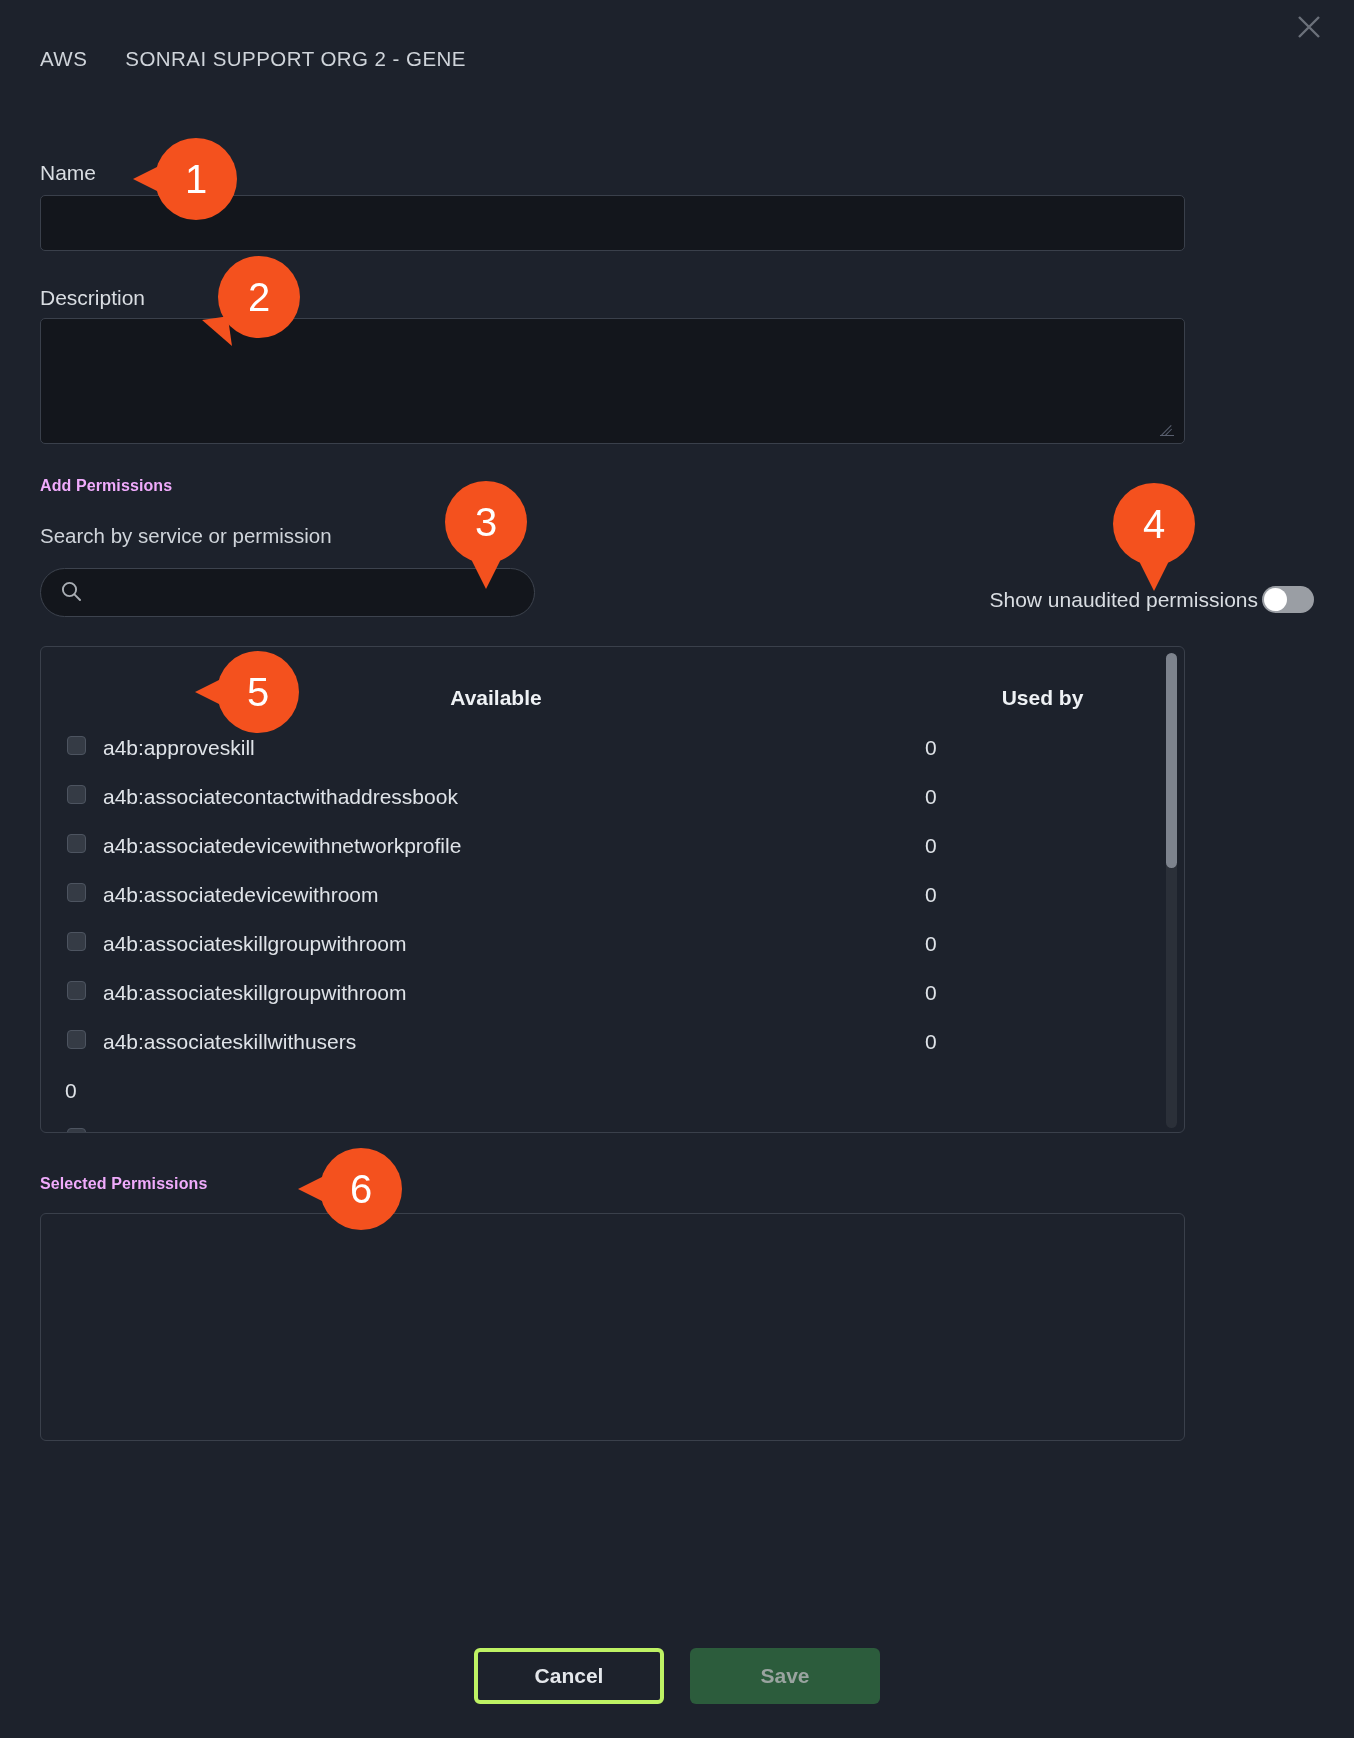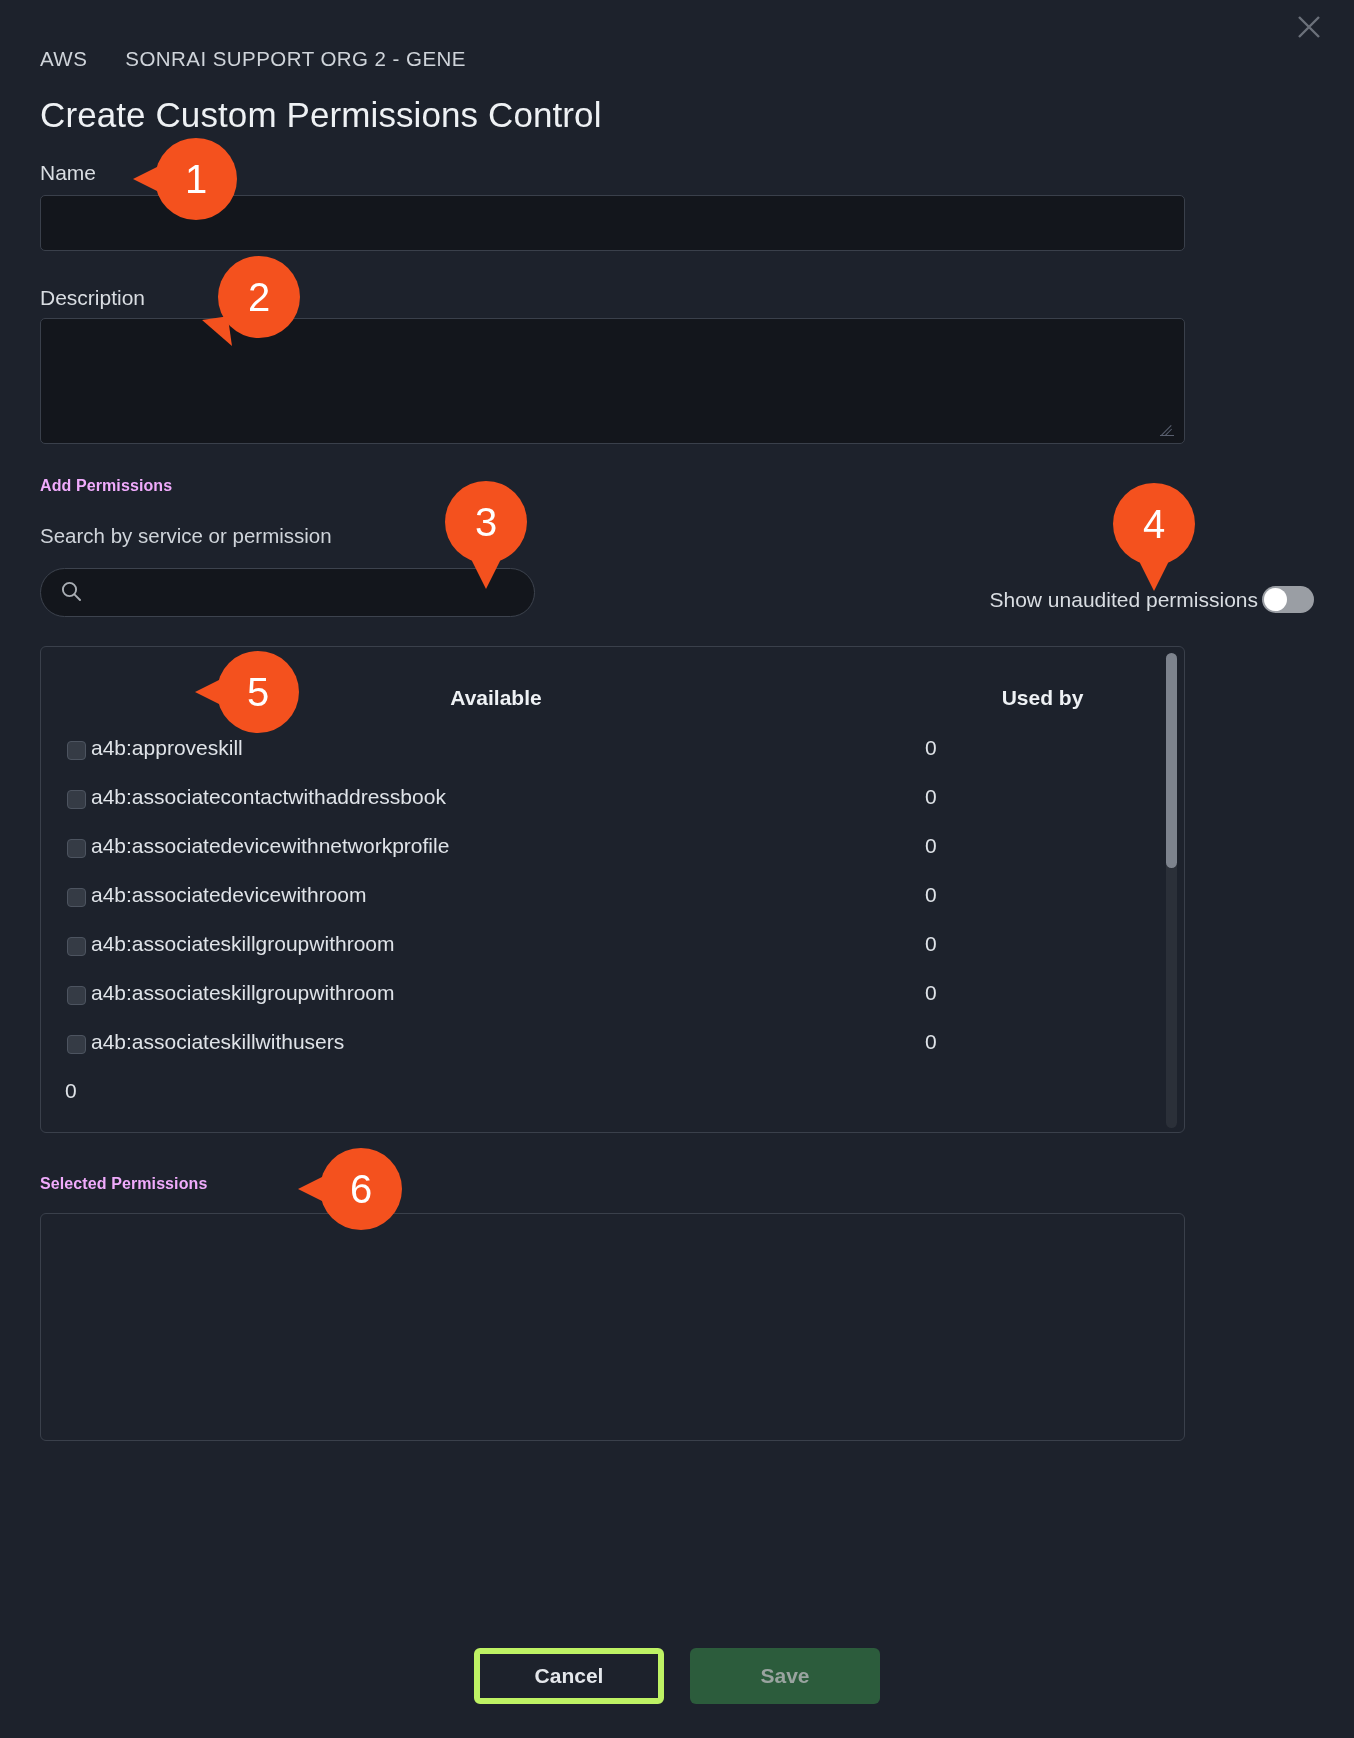--- a/index.html
+++ b/index.html
@@ -198,21 +198,21 @@
   .col-used { width: 235px; flex: 0 0 auto; }
 
   .perm-row {
     display: flex;
     align-items: center;
     padding: 0 24px;
     height: 49px;
     font-size: 21px;
     color: #dfe3e8;
   }
-  .perm-row .col-name { display: flex; align-items: flex-end; gap: 5px; }
+  .perm-row .col-name { display: flex; align-items: flex-start; gap: 17px; }
   .perm-checkbox {
     width: 19px; height: 19px;
     border-radius: 4px;
     background: #353b45;
     border: 1px solid #4d5460;
     flex: 0 0 auto;
     cursor: pointer;
   }
   .perm-used { color: #dfe3e8; }
 
@@ -258,21 +258,21 @@
     font-weight: bold;
     border-radius: 6px;
     height: 56px;
     cursor: pointer;
     outline: none;
   }
   #cancel-button {
     width: 190px;
     background: #1d222c;
     color: #e4e7eb;
-    border: 6px solid #bef264;
+    border: 4px solid #bef264;
   }
   #save-button {
     width: 190px;
     background: #2c5c3c;
     color: #9aa4a0;
     border: none;
   }
 
   
   .badge {
@@ -341,21 +341,20 @@
     <svg viewBox="0 0 42 42" aria-hidden="true">
       <path d="M11 11 L31 31 M31 11 L11 31" stroke="#9ba1aa" stroke-width="2.4" fill="none"></path>
     </svg>
   </div>
 
   <div class="breadcrumb">
     <span>AWS</span>
     <span>SONRAI SUPPORT ORG 2 - GENE</span>
   </div>
 
-  <div class="page-title">Create Custom Permissions Control</div>
 
   <div class="field-label" id="label-name">Name</div>
   <input class="text-input" id="input-name" type="text" placeholder="" style="">
 
   <div class="field-label" id="label-description">Description</div>
   <textarea class="text-input" id="input-description" placeholder="" style=""></textarea>
   <div class="resize-handle">
     <i style="width:14px; top:13px;"></i>
     <i style="width:9px; top:13px; transform:rotate(-45deg); right:0;"></i>
     <i style="width:14px; top:13px; transform:rotate(-45deg); right:-1px;"></i>

